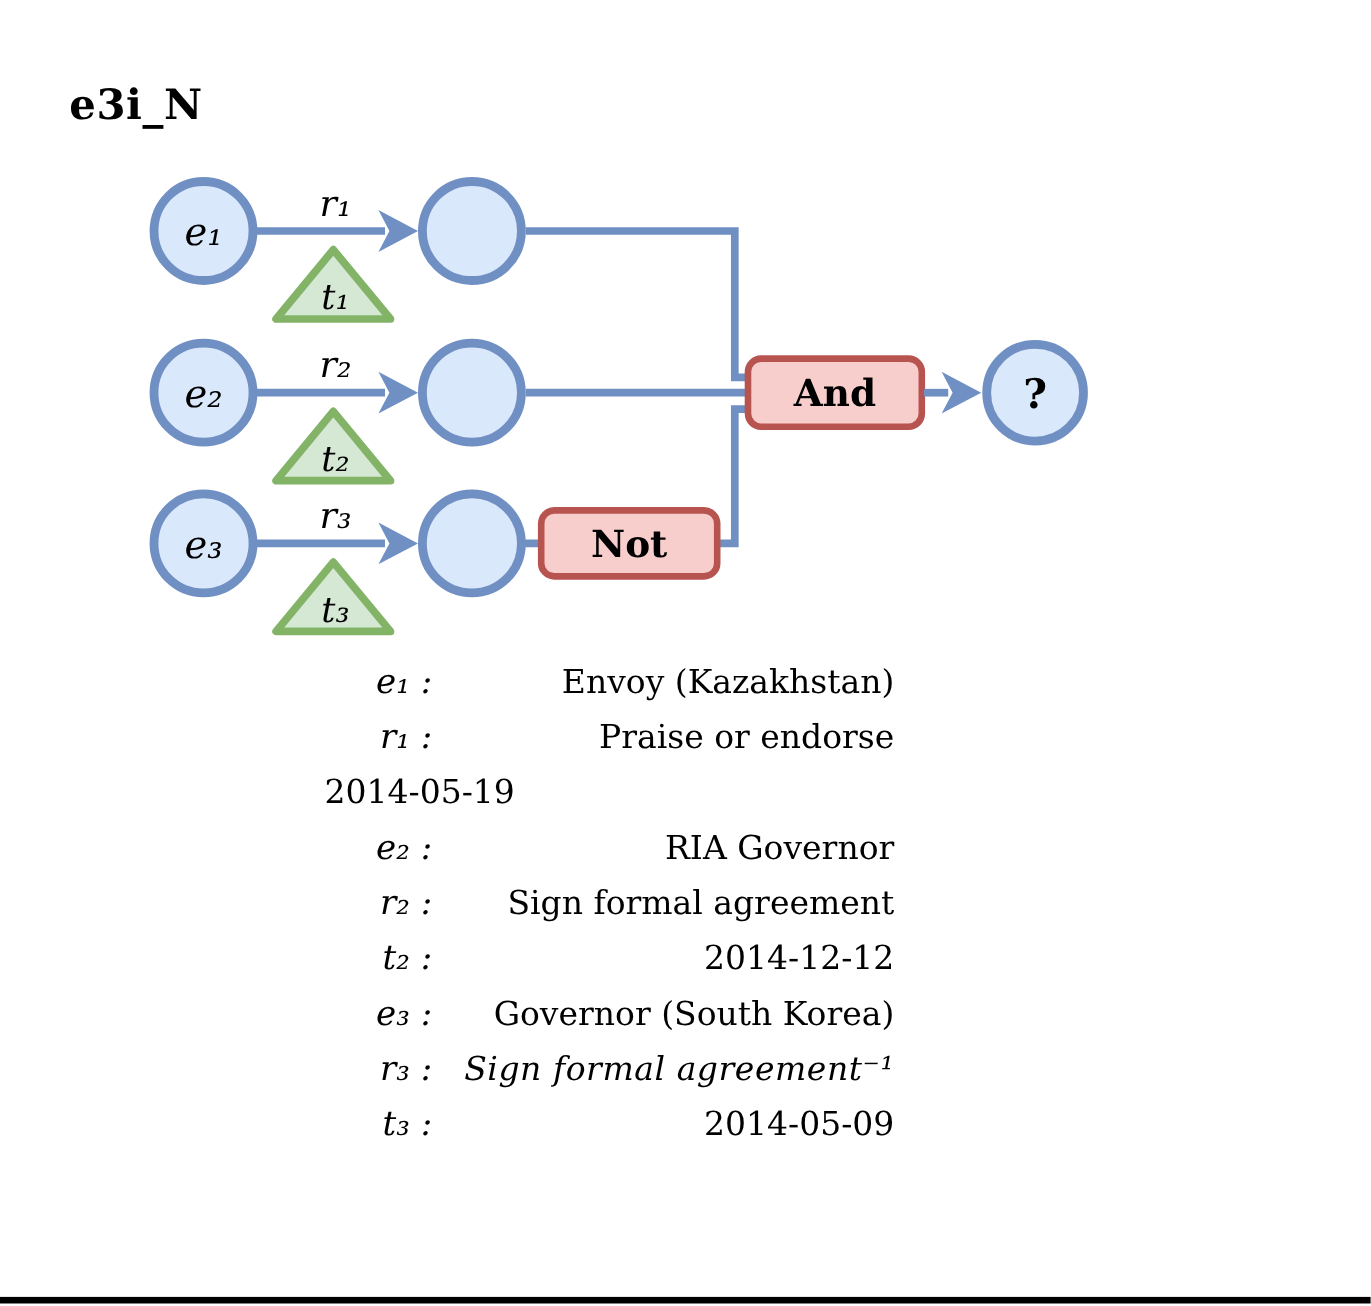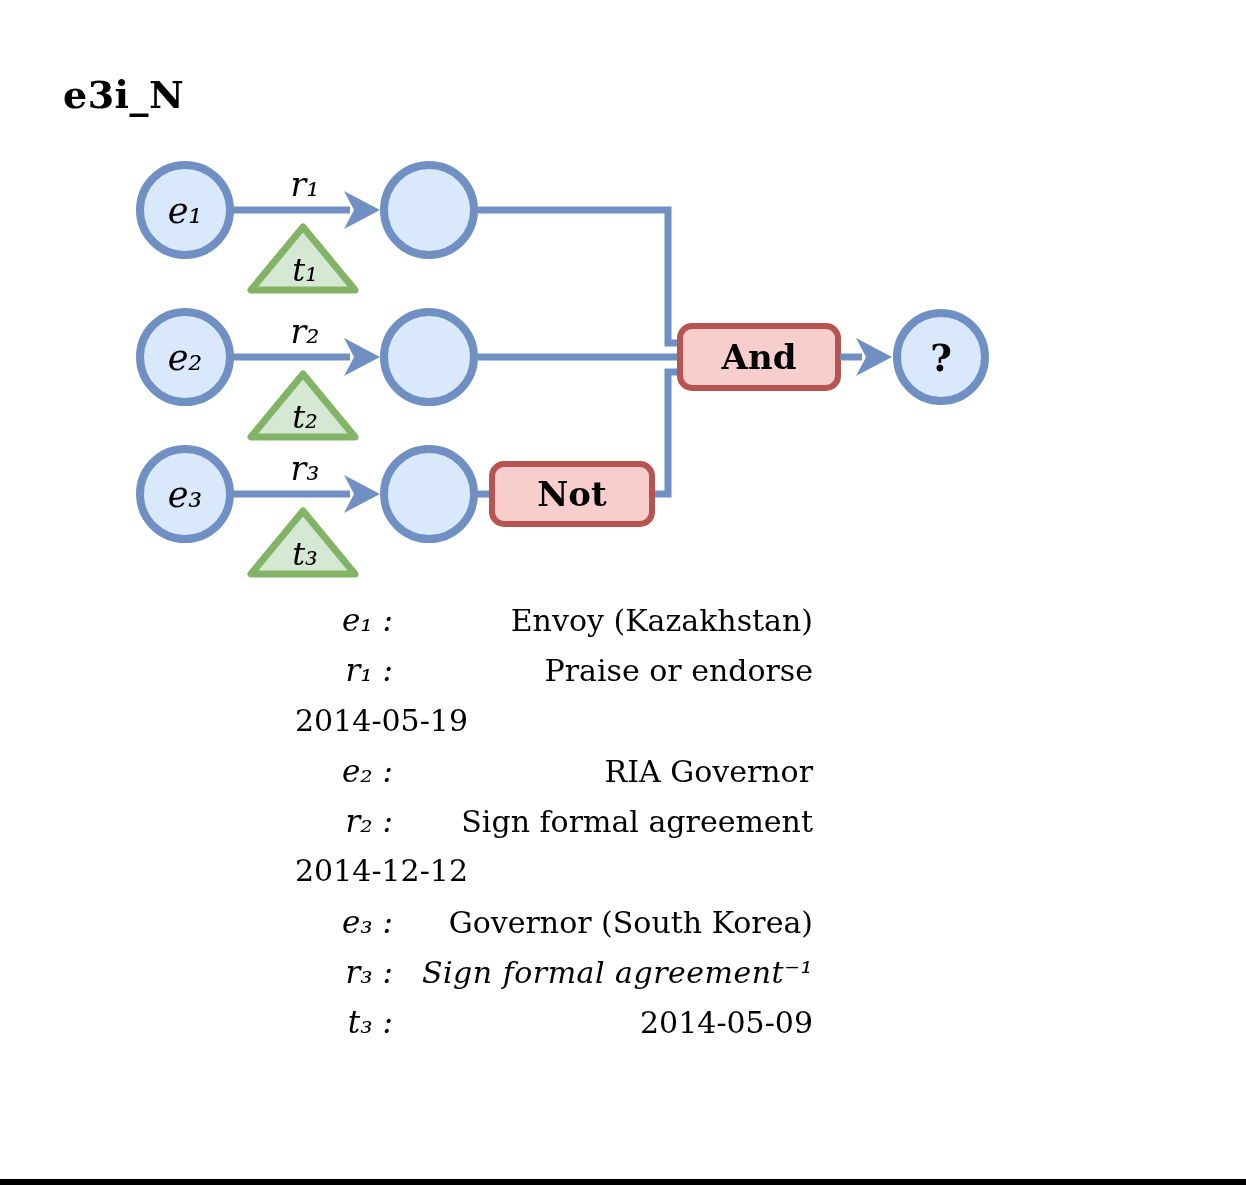--- a/index.html
+++ b/index.html
@@ -132,20 +132,21 @@
     </div>
     <div class="legend-row">
       <span class="legend-label">e₂ :</span>
       <span class="legend-value">RIA Governor</span>
     </div>
     <div class="legend-row">
       <span class="legend-label">r₂ :</span>
       <span class="legend-value">Sign formal agreement</span>
     </div>
     <div class="legend-row">
+      <span class="legend-label">t₂ :</span>
       <span class="legend-value">2014-12-12</span>
     </div>
     <div class="legend-row">
       <span class="legend-label">e₃ :</span>
       <span class="legend-value">Governor (South Korea)</span>
     </div>
     <div class="legend-row">
       <span class="legend-label">r₃ :</span>
       <span class="legend-value">Sign formal agreement⁻¹</span>
     </div>

